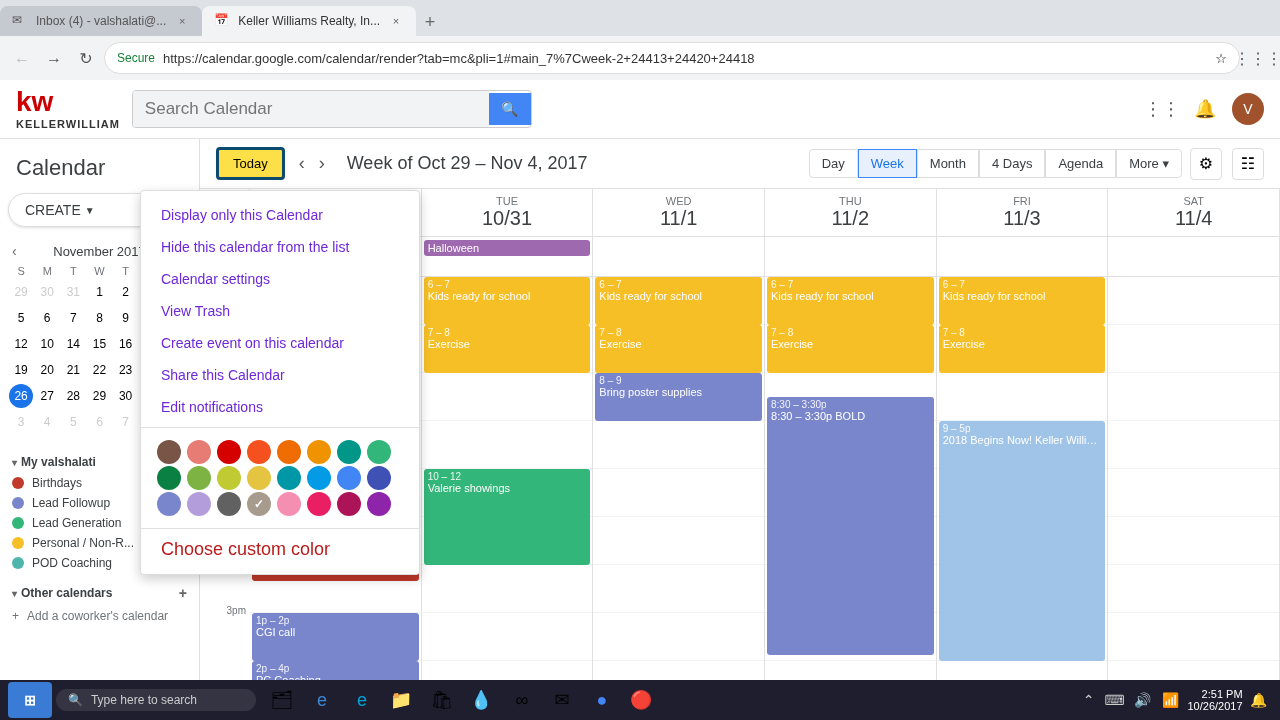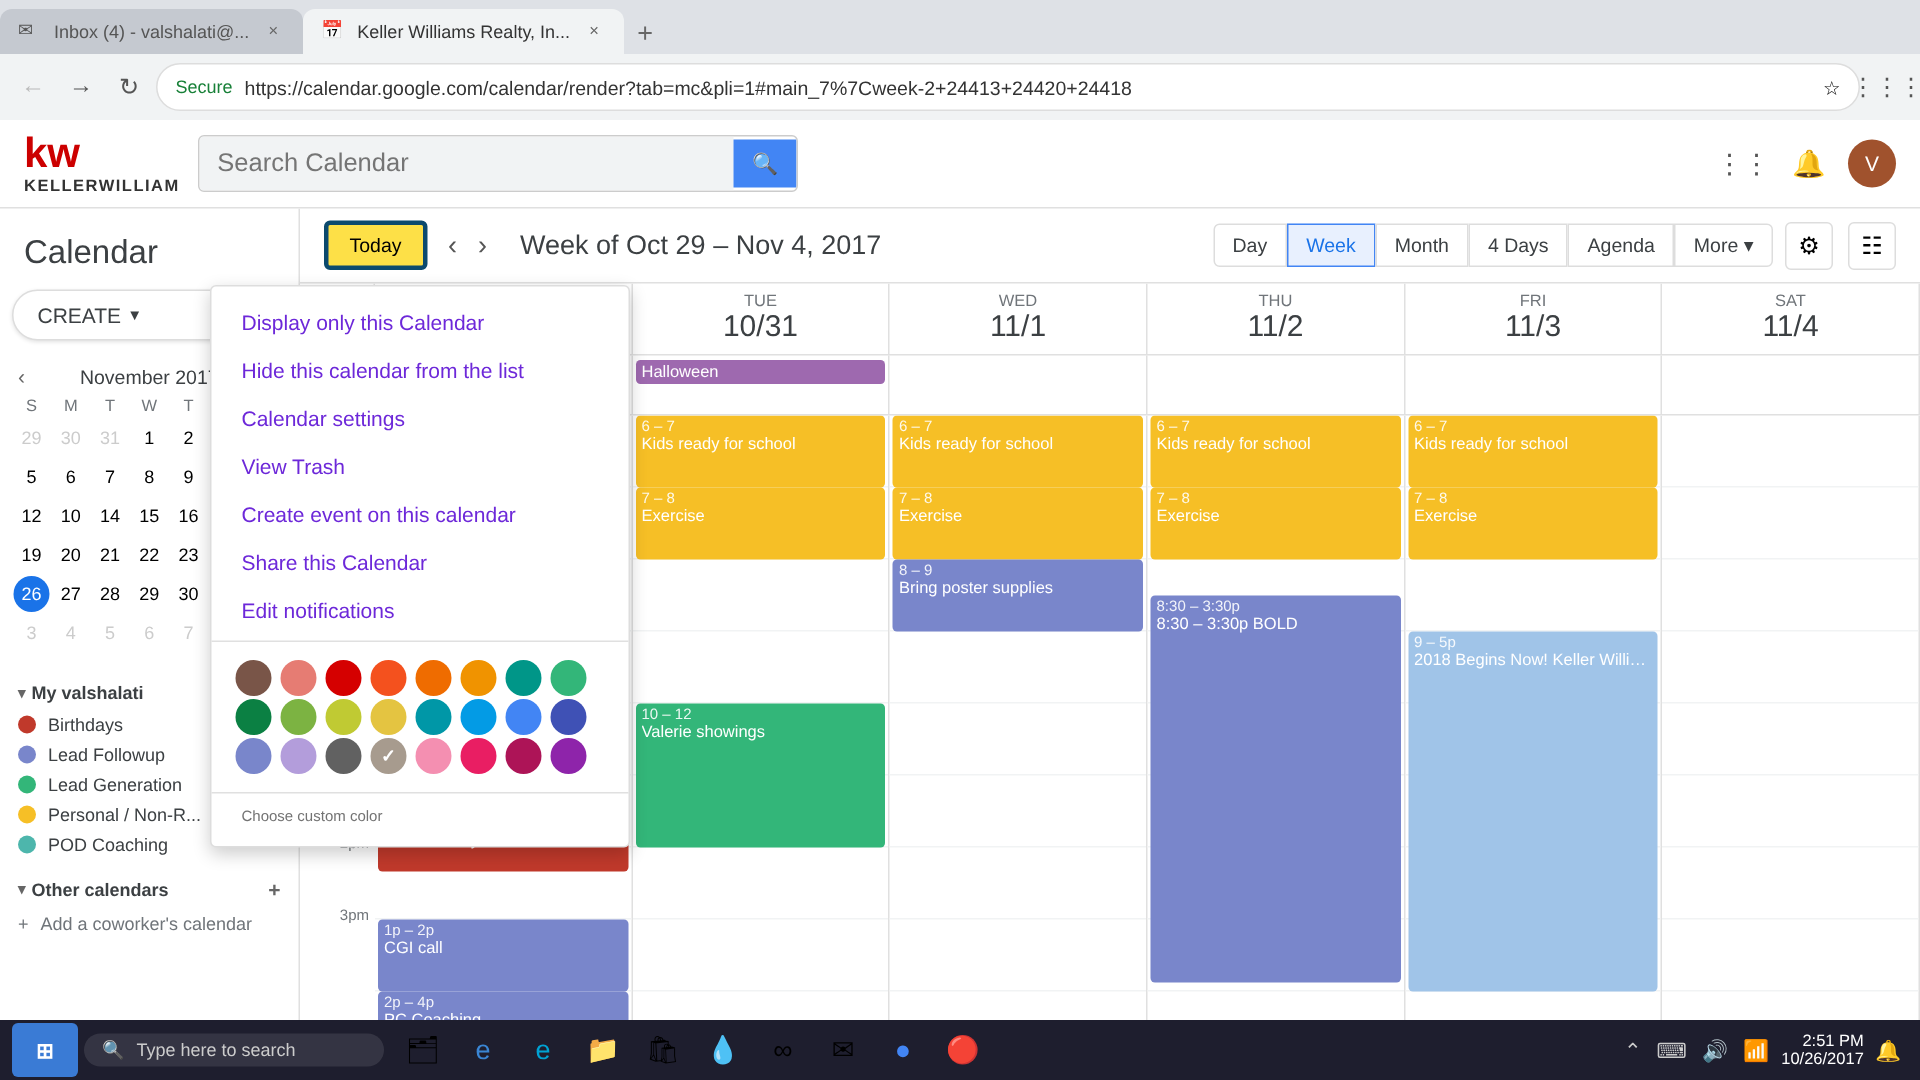--- a/index.html
+++ b/index.html
@@ -98,21 +98,21 @@
     .event { position: absolute; border-radius: 3px; padding: 2px 4px; font-size: 11px; color: white; overflow: hidden; z-index: 1; }
     .event-title { font-weight: 500; white-space: nowrap; overflow: hidden; text-overflow: ellipsis; }
     .event-time { font-size: 10px; opacity: 0.9; }
 
     
     .context-menu { position: absolute; top: 110px; left: 140px; background: white; border: 1px solid #ddd; border-radius: 4px; box-shadow: 0 4px 12px rgba(0,0,0,0.2); z-index: 100; min-width: 280px; padding: 8px 0; }
     .context-menu-item { padding: 8px 20px; cursor: pointer; font-size: 14px; color: #6d28d9; }
     .context-menu-divider { height: 1px; background: #e0e0e0; margin: 4px 0; }
     .color-grid { display: grid; grid-template-columns: repeat(8, 28px); gap: 2px; padding: 8px 16px; }
     .color-swatch { width: 24px; height: 24px; border-radius: 50%; cursor: pointer; display: flex; align-items: center; justify-content: center; font-size: 14px; color: white; }
-    .custom-color { padding: 6px 20px; font-size: 10px; color: #737373; cursor: pointer; }
+    .custom-color { padding: 6px 20px; font-size: 18px; color: #b91c1c; cursor: pointer; }
 
     
     .overlay { position: absolute; top: 80px; left: 0; width: 1280px; height: 640px; z-index: 50; }
 
     
     .taskbar { position: fixed; bottom: 0; left: 0; width: 1280px; height: 40px; background: #1e1e2e; display: flex; align-items: center; padding: 0 8px; gap: 4px; z-index: 200; }
     .taskbar-start { width: 44px; height: 36px; display: flex; align-items: center; justify-content: center; background: #3a7bd5; border-radius: 4px; cursor: pointer; color: white; font-weight: bold; font-size: 14px; }
     .taskbar-search { display: flex; align-items: center; background: rgba(255,255,255,0.1); border-radius: 20px; padding: 4px 12px; gap: 8px; color: #ccc; font-size: 12px; width: 200px; cursor: pointer; }
     .taskbar-icons { display: flex; gap: 4px; margin-left: 4px; }
     .taskbar-icon { width: 36px; height: 36px; display: flex; align-items: center; justify-content: center; cursor: pointer; border-radius: 4px; font-size: 18px; }

